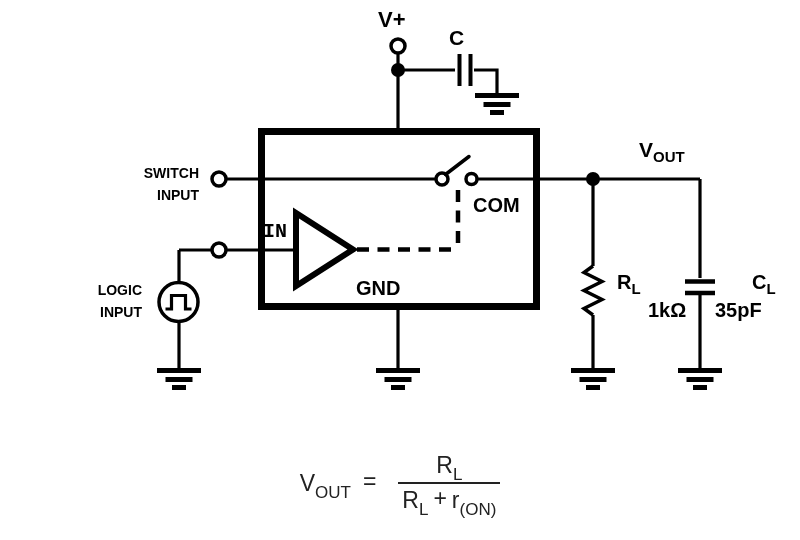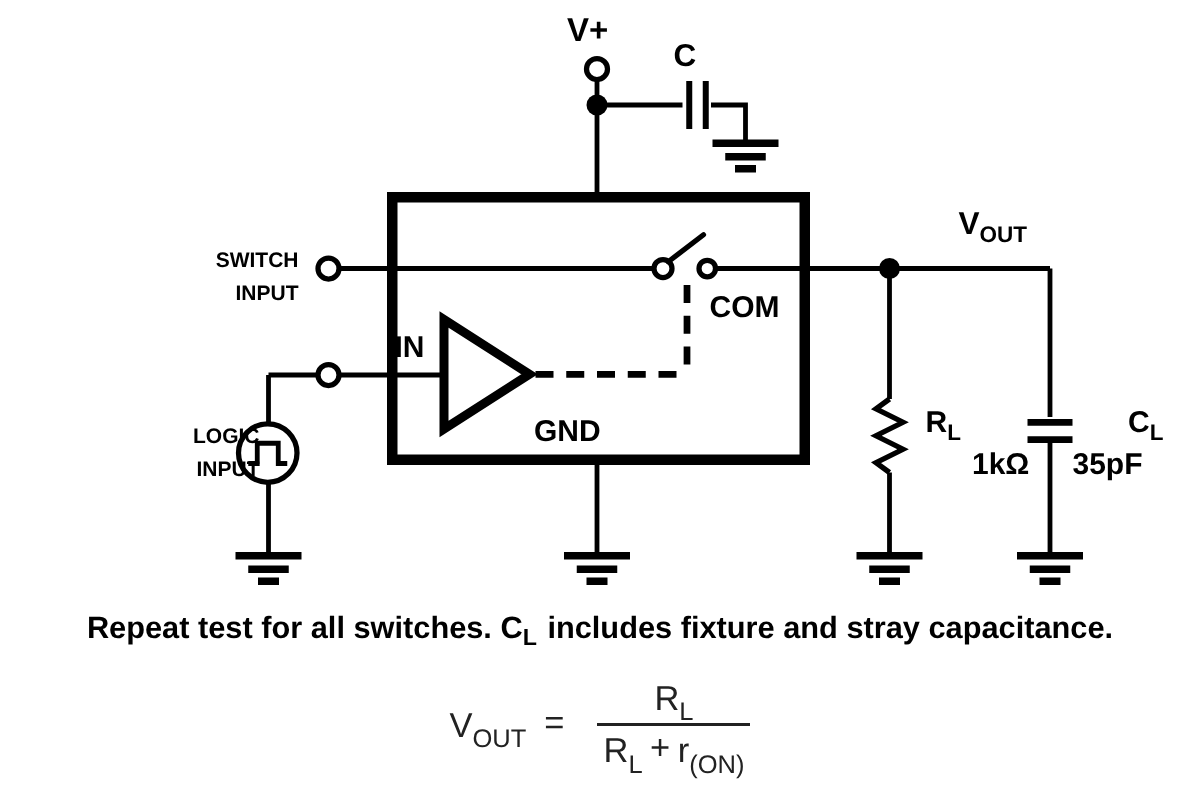--- a/index.html
+++ b/index.html
@@ -112,51 +112,48 @@
     <path d="M165.5,309 H171.5 V295.5 H185.5 V309 H191.5" fill="none" stroke="#000" stroke-width="3.2"></path>
   </svg>
 
   <div class="lbl" style="left:378px; top:10px; font-size:22px;">V+</div>
 
   <div class="lbl" style="left:449px; top:28px; font-size:21px;">C</div>
 
 
   <div class="lbl" style="left:473px; top:184px;margin-top:11px;">COM</div>
 
-  <div class="lbl" style="left:263px; top:222px;">IN</div>
+  <div class="lbl" style="left:263px; top:222px;font-family:Liberation Mono, monospace;">IN</div>
 
   <div class="lbl" style="left:356px; top:278px;">GND</div>
 
   <div class="lbl two-line" style="left:0; top:162px; width:199px;">
     <div>SWITCH</div>
     <div>INPUT</div>
   </div>
 
-  <div class="lbl two-line" style="left:0; top:279px; width:142px;padding-left:31px;">
+  <div class="lbl two-line" style="left:0; top:279px; width:142px;">
     <div>LOGIC</div>
     <div>INPUT</div>
   </div>
 
   <div class="lbl" style="left:639px; top:140px; font-size:21px;">
     <span>V</span><span class="subsc">OUT</span>
   </div>
 
   <div class="lbl" style="left:617px; top:272px;">
     <span>R</span><span class="subsc">L</span>
   </div>
   <div class="lbl" style="left:648px; top:300px;">1kΩ</div>
 
   <div class="lbl" style="left:752px; top:272px;">
     <span>C</span><span class="subsc">L</span>
   </div>
   <div class="lbl" style="left:715px; top:300px;">35pF</div>
 
-  <div class="caption">
-    <span>Repeat test for all switches. C</span><span class="cap-sub">L</span><span>includes fixture and stray capacitance.</span>
-  </div>
 
   <div class="formula">
     <span>
       <span>V</span><span class="fsub">OUT</span>
     </span>
     <span class="eq">=</span>
     <span class="frac">
       <span class="num">
         <span>R</span><span class="fsub">L</span>
       </span>

